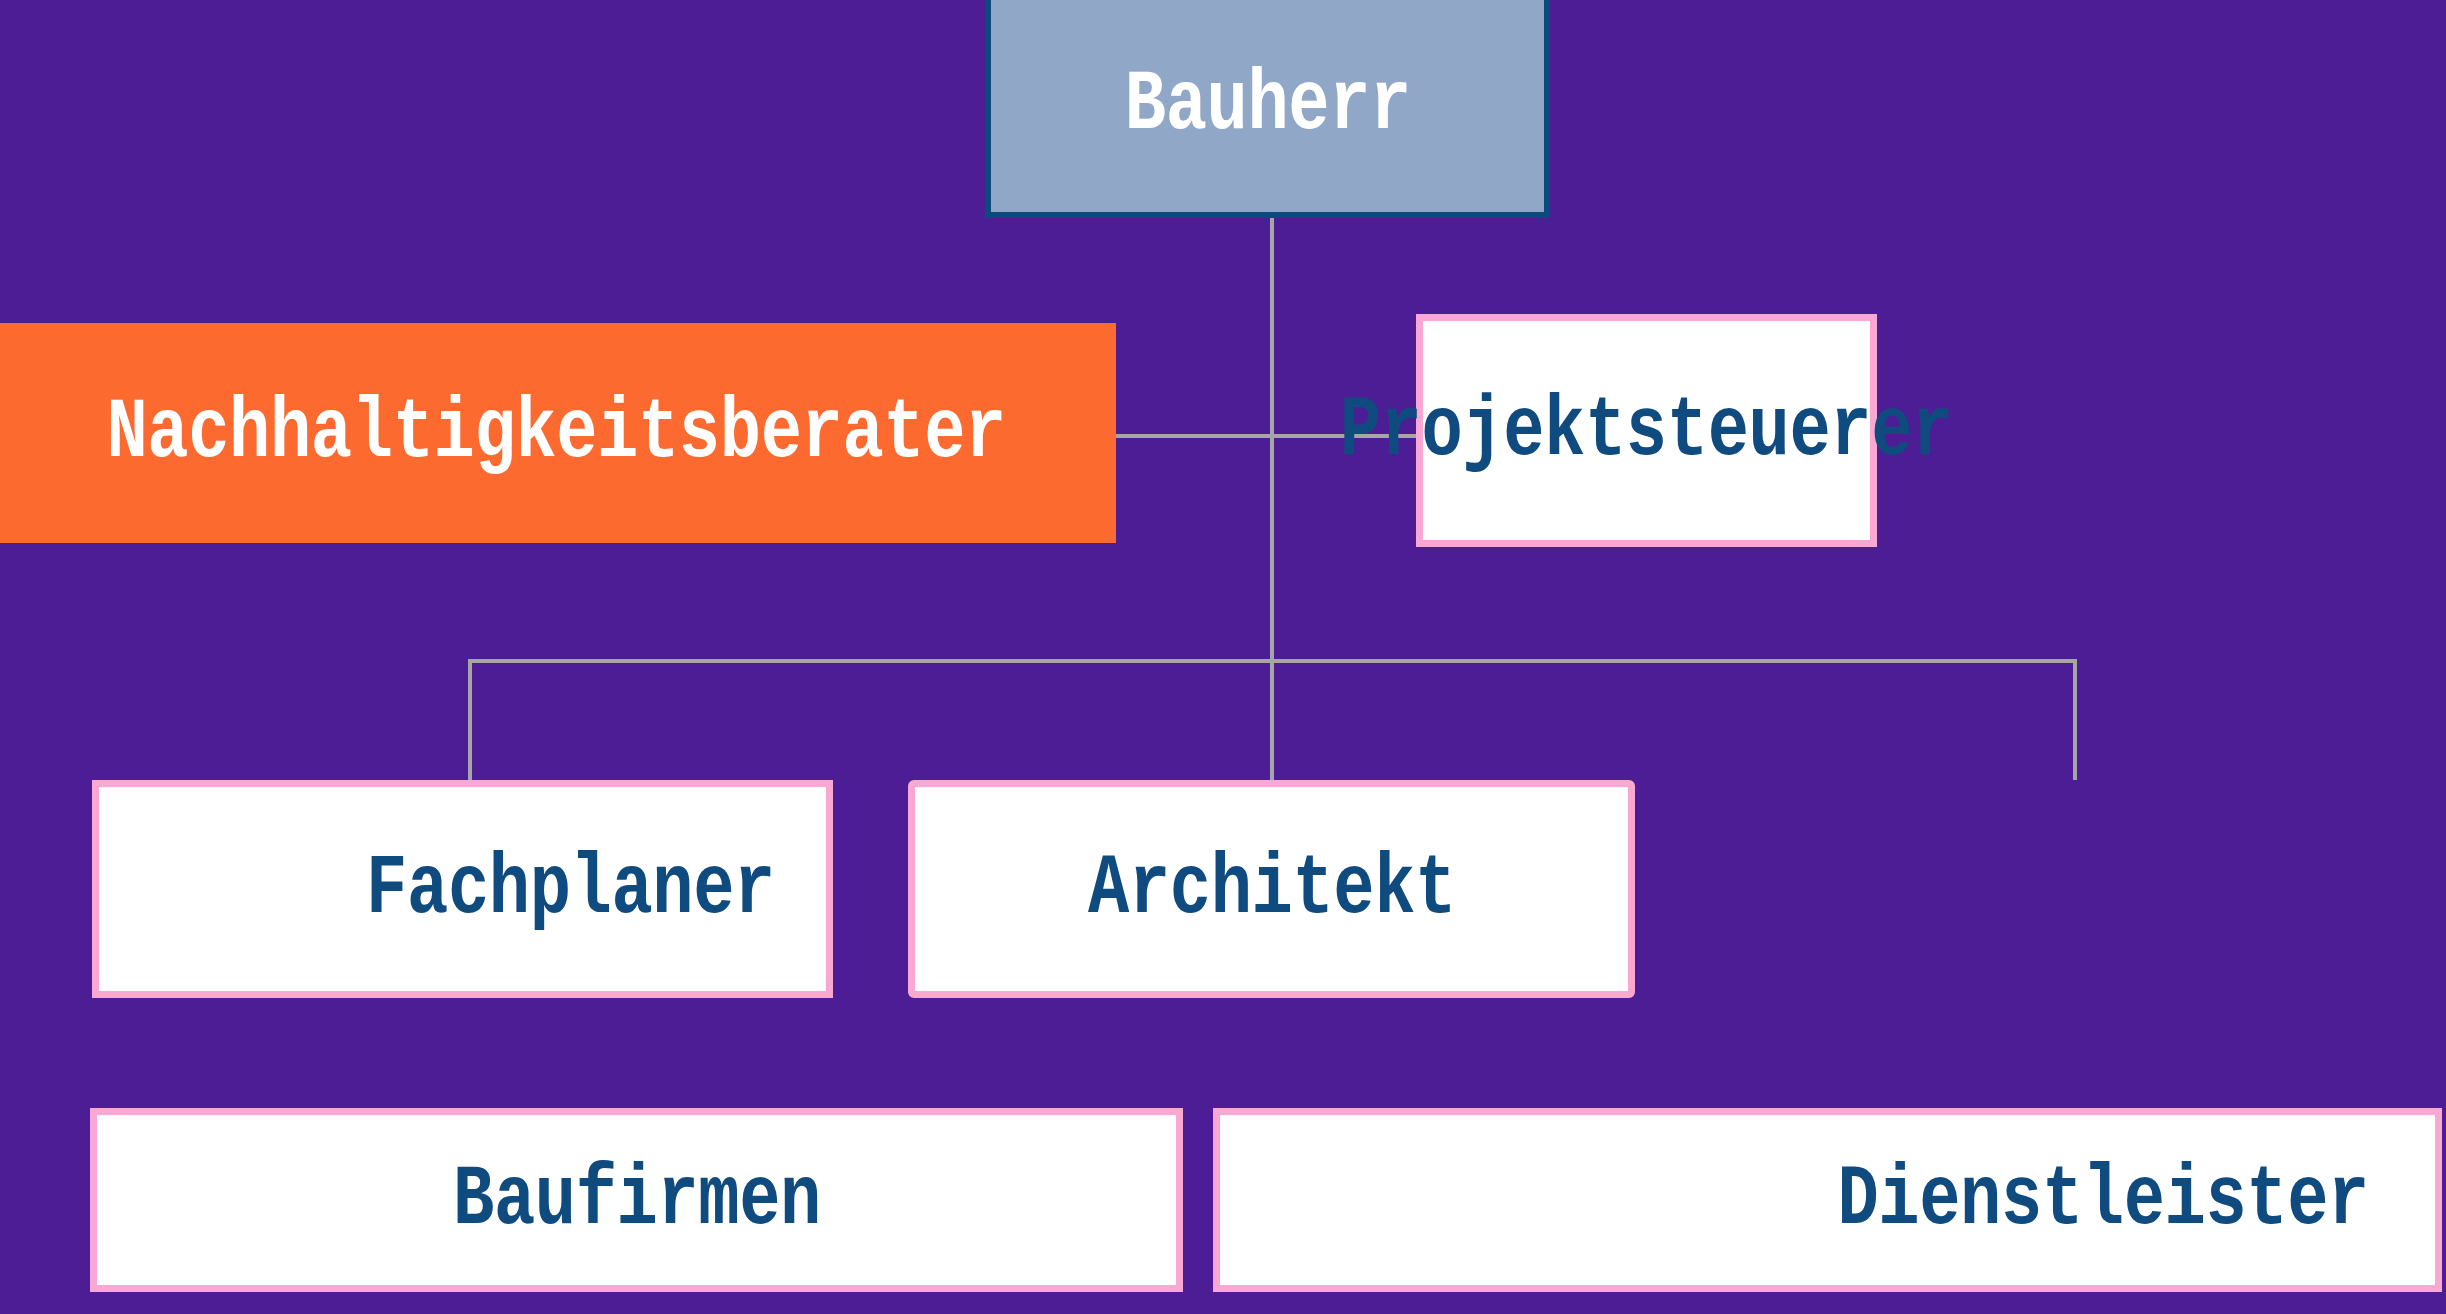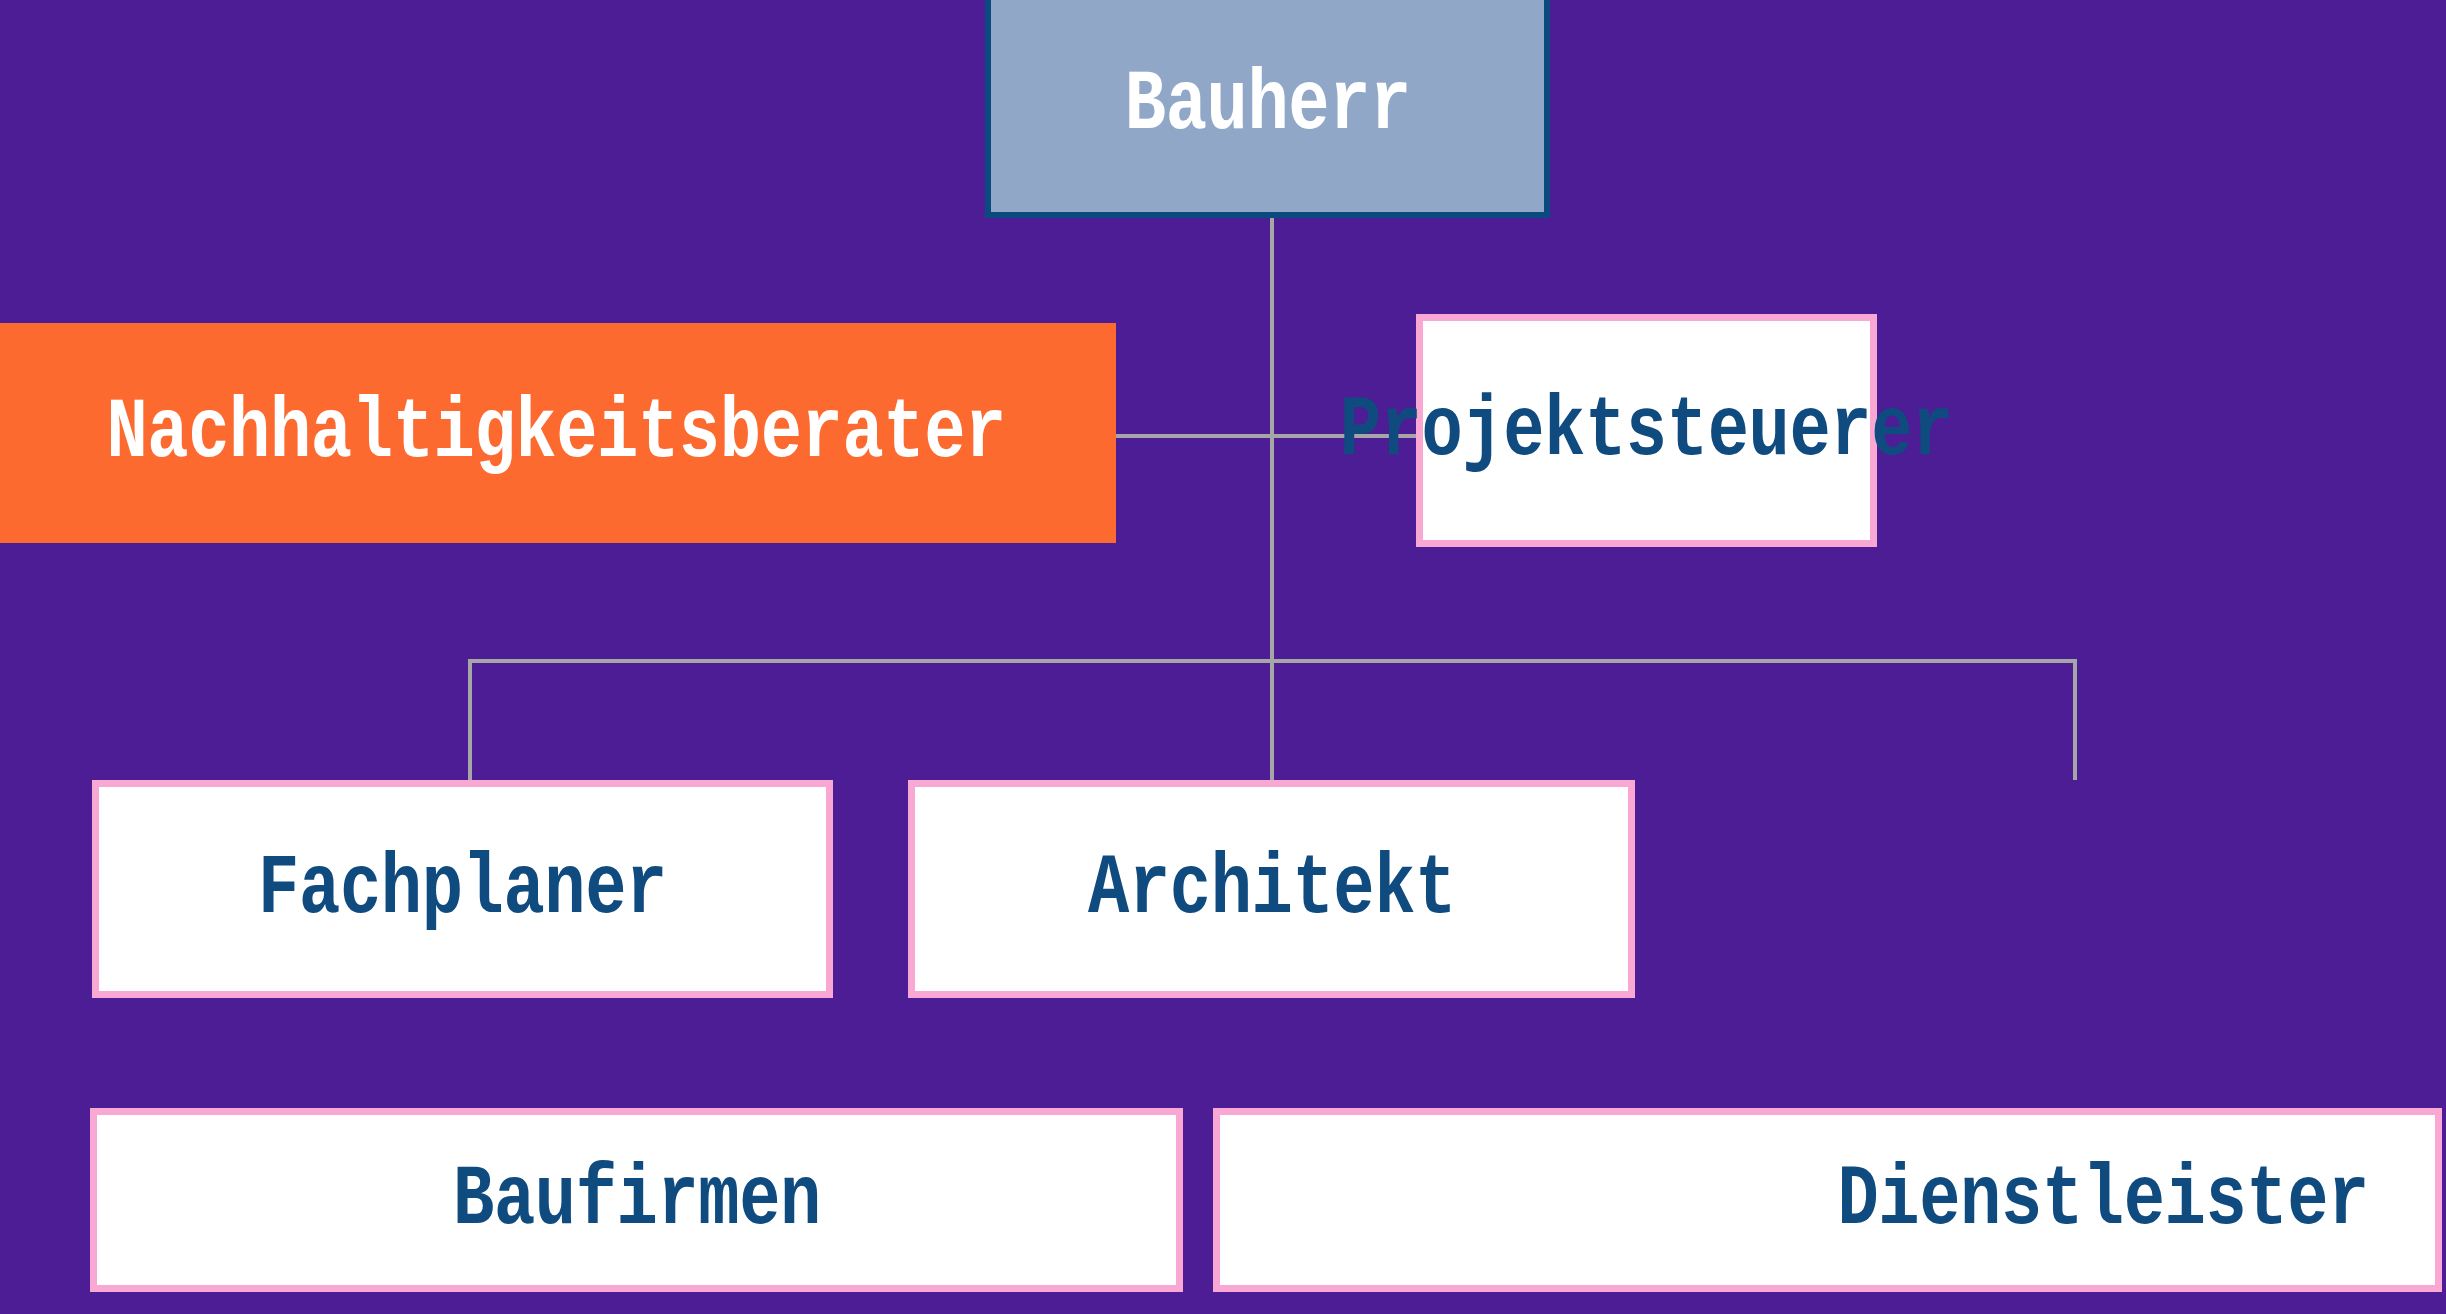--- a/index.html
+++ b/index.html
@@ -96,25 +96,25 @@
   </div>
 
   <div class="node node-highlight" style="left:-4px; top:323px; width:1120px; height:220px;">
     <span class="node-label">Nachhaltigkeitsberater</span>
   </div>
 
   <div class="node node-outline" style="left:1416px; top:314px; width:461px; height:233px;">
     <span class="node-label">Projektsteuerer</span>
   </div>
 
-  <div class="node node-outline" style="left:92px; top:780px; width:741px; height:218px;">
+  <div class="node node-outline" style="left:92px; top:780px; width:741px; height:218px;justify-content:flex-end;">
     <span class="node-label">Fachplaner</span>
   </div>
 
-  <div class="node node-outline" style="left:908px; top:780px; width:727px; height:218px;">
+  <div class="node node-outline" style="left:908px; top:780px; width:727px; height:218px;border-radius:6px;">
     <span class="node-label">Architekt</span>
   </div>
 
 
   <div class="node node-outline" style="left:90px; top:1108px; width:1093px; height:184px;">
     <span class="node-label">Baufirmen</span>
   </div>
 
   <div class="node node-outline" style="left:1213px; top:1108px; width:1229px; height:184px;justify-content:flex-end;">
     <span class="node-label">Dienstleister</span>

